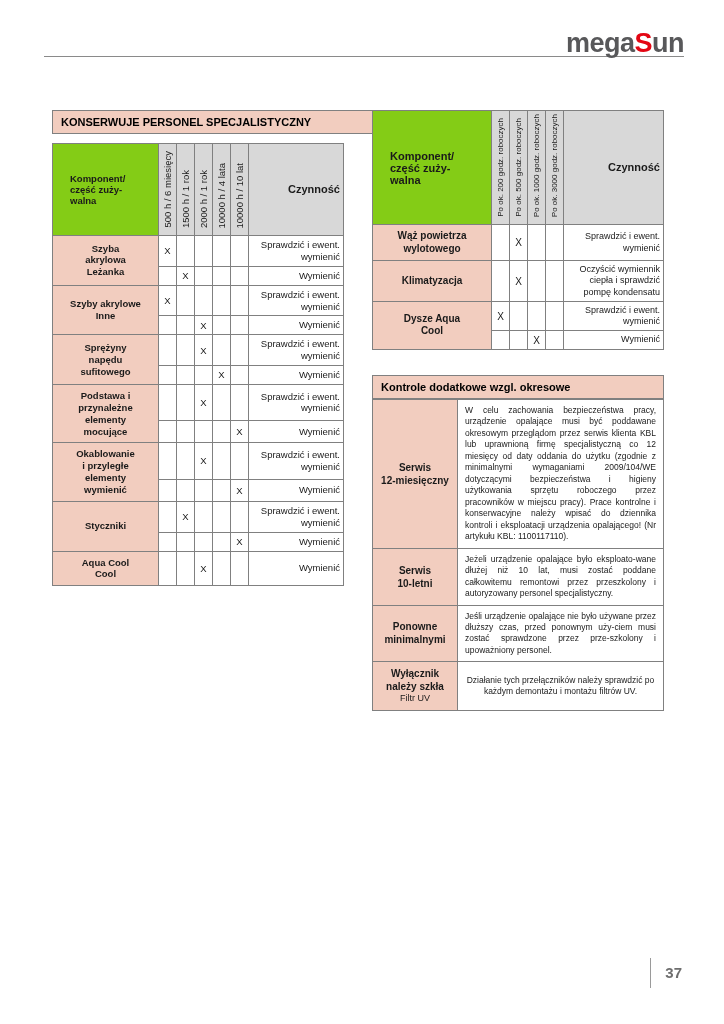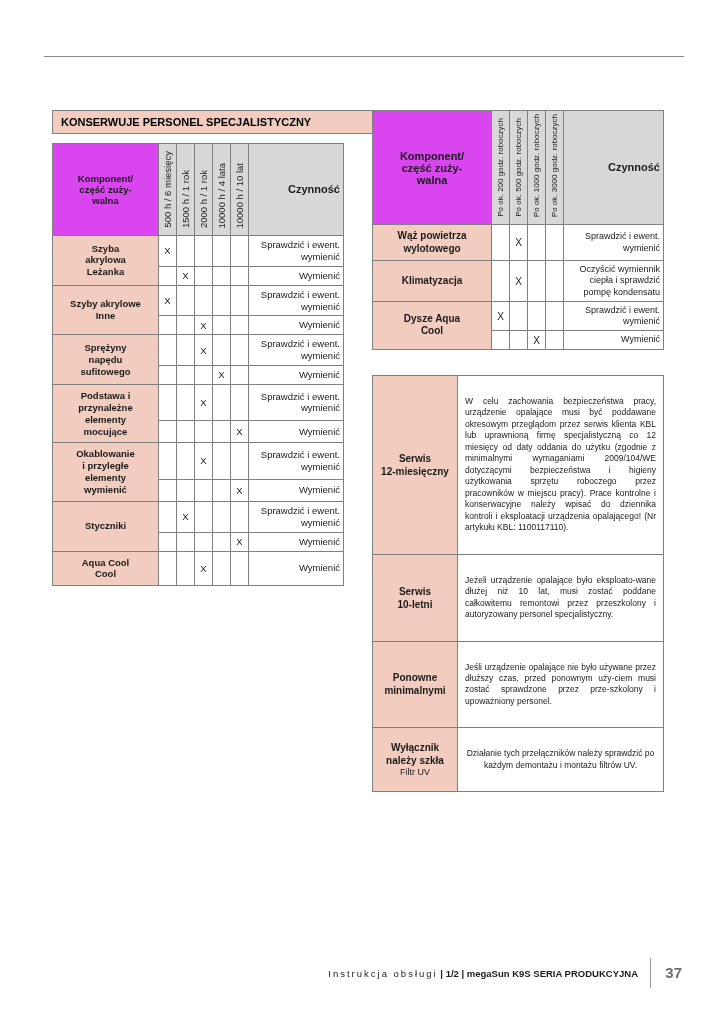--- a/index.html
+++ b/index.html
@@ -49,26 +49,26 @@
 
   
   .left-col {
     position: absolute;
     left: 52px; top: 110px;
     width: 352px;
   }
   .tbl-left { width: 292px; margin-top: 9px; table-layout: fixed; }
   .tbl-left td { font-size: 9.5px; }
   .hdr-cell {
-    background: #d946ef;
+    background: #84cc16;
     font-weight: bold;
     font-size: 11px;
-    text-align: center;
-    vertical-align: middle;
-    padding: 4px 4px;
+    text-align: left;
+    vertical-align: middle;
+    padding: 4px 17px;
     height: 92px;
   }
   .hdr-vert {
     background: #d8d8d8;
     font-size: 8px;
     text-align: center;
     vertical-align: bottom;
     padding: 3px 0 5px 0;
     width: 18px;
   }
@@ -131,21 +131,21 @@
     width: 85px;
     line-height: 1.3;
   }
   .tbl-extra .label-cell .sub {
     font-weight: normal;
     font-size: 9px;
     display: block;
   }
   .tbl-extra .text-cell {
     font-size: 8.5px;
-    padding: 20px 7px;
+    padding: 5px 7px;
     line-height: 1.35;
     text-align: justify;
     vertical-align: middle;
   }
   .tbl-extra .text-cell.center {
     text-align: center;
   }
 
   
   .footer {
@@ -174,20 +174,21 @@
     text-align: right;
     line-height: 30px;
     padding-right: 2px;
   }
 </style>
 </head>
 <body>
 
 <div class="header">
   <div class="header-rule"></div>
+  <div class="logo"><span>mega</span><span class="s">S</span><span>un</span></div>
 </div>
 
 <div class="left-col">
   <div class="title-bar">KONSERWUJE PERSONEL SPECJALISTYCZNY</div>
   <table class="tbl-left">
     <tbody id="left-table-body">
         <tr>
           <td class="hdr-cell">
             <div>Komponent/</div>
             <div>część zuży-</div>
@@ -393,20 +394,21 @@
           <td class="mark-cell"></td>
           <td class="mark-cell">X</td>
           <td class="mark-cell"></td>
           <td class="act-cell">Wymienić</td>
         </tr>
       </tbody>
   </table>
 </div>
 
 <div class="extra-wrap">
+  <div class="title-bar">Kontrole dodatkowe wzgl. okresowe</div>
   <table class="tbl-extra">
     <tbody id="extra-table-body">
         <tr>
           <td class="label-cell">
             <div>Serwis</div>
             <div>12-miesięczny</div>
           </td>
           <td class="text-cell">W celu zachowania bezpieczeństwa pracy, urządzenie opalające musi być poddawane okresowym przeglądom przez serwis klienta KBL lub uprawnioną firmę specjalistyczną co 12 miesięcy od daty oddania do użytku (zgodnie z minimalnymi wymaganiami 2009/104/WE dotyczącymi bezpieczeństwa i higieny użytkowania sprzętu roboczego przez pracowników w miejscu pracy). Prace kontrolne i konserwacyjne należy wpisać do dziennika kontroli i eksploatacji urządzenia opalającego! (Nr artykułu KBL: 1100117110).</td>
         </tr>
         <tr>
@@ -429,18 +431,14 @@
             <div>należy szkła</div>
             <span class="sub">Filtr UV</span>
           </td>
           <td class="text-cell center">Działanie tych przełączników należy sprawdzić po każdym demontażu i montażu filtrów UV.</td>
         </tr>
       </tbody>
   </table>
 </div>
 
 <div class="footer">
-  <div class="footer-line">
-    <span class="sp">Instrukcja obsługi</span>
-    <span> | </span><span>1/2</span><span> | </span><span>megaSun K9S SERIA PRODUKCYJNA</span>
-  </div>
   <div class="page-num">37</div>
 </div>
 
 </body></html>

